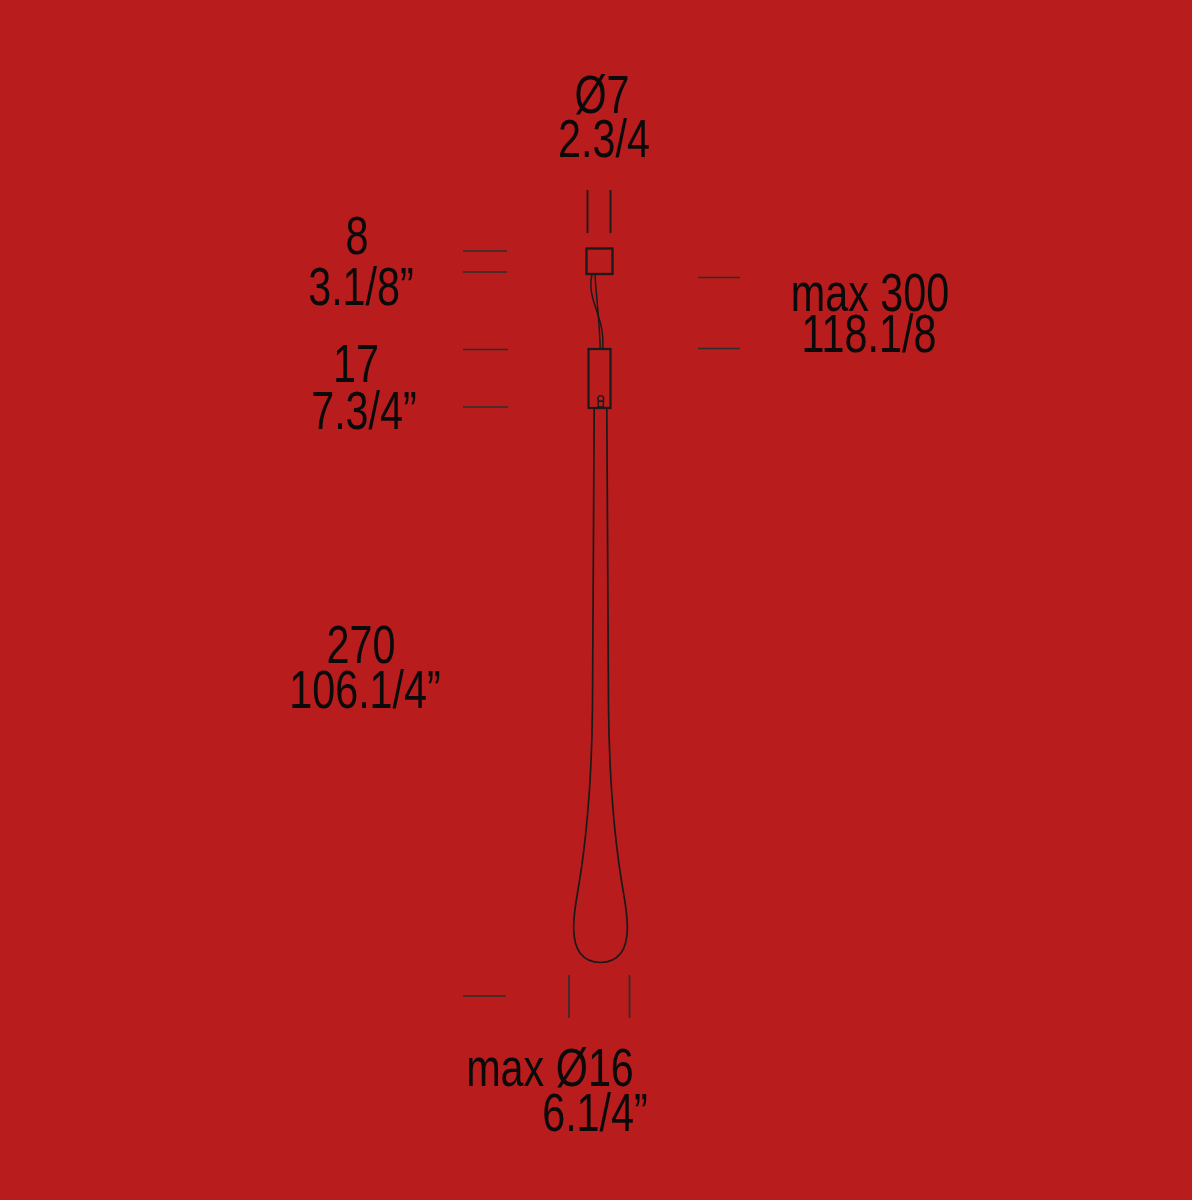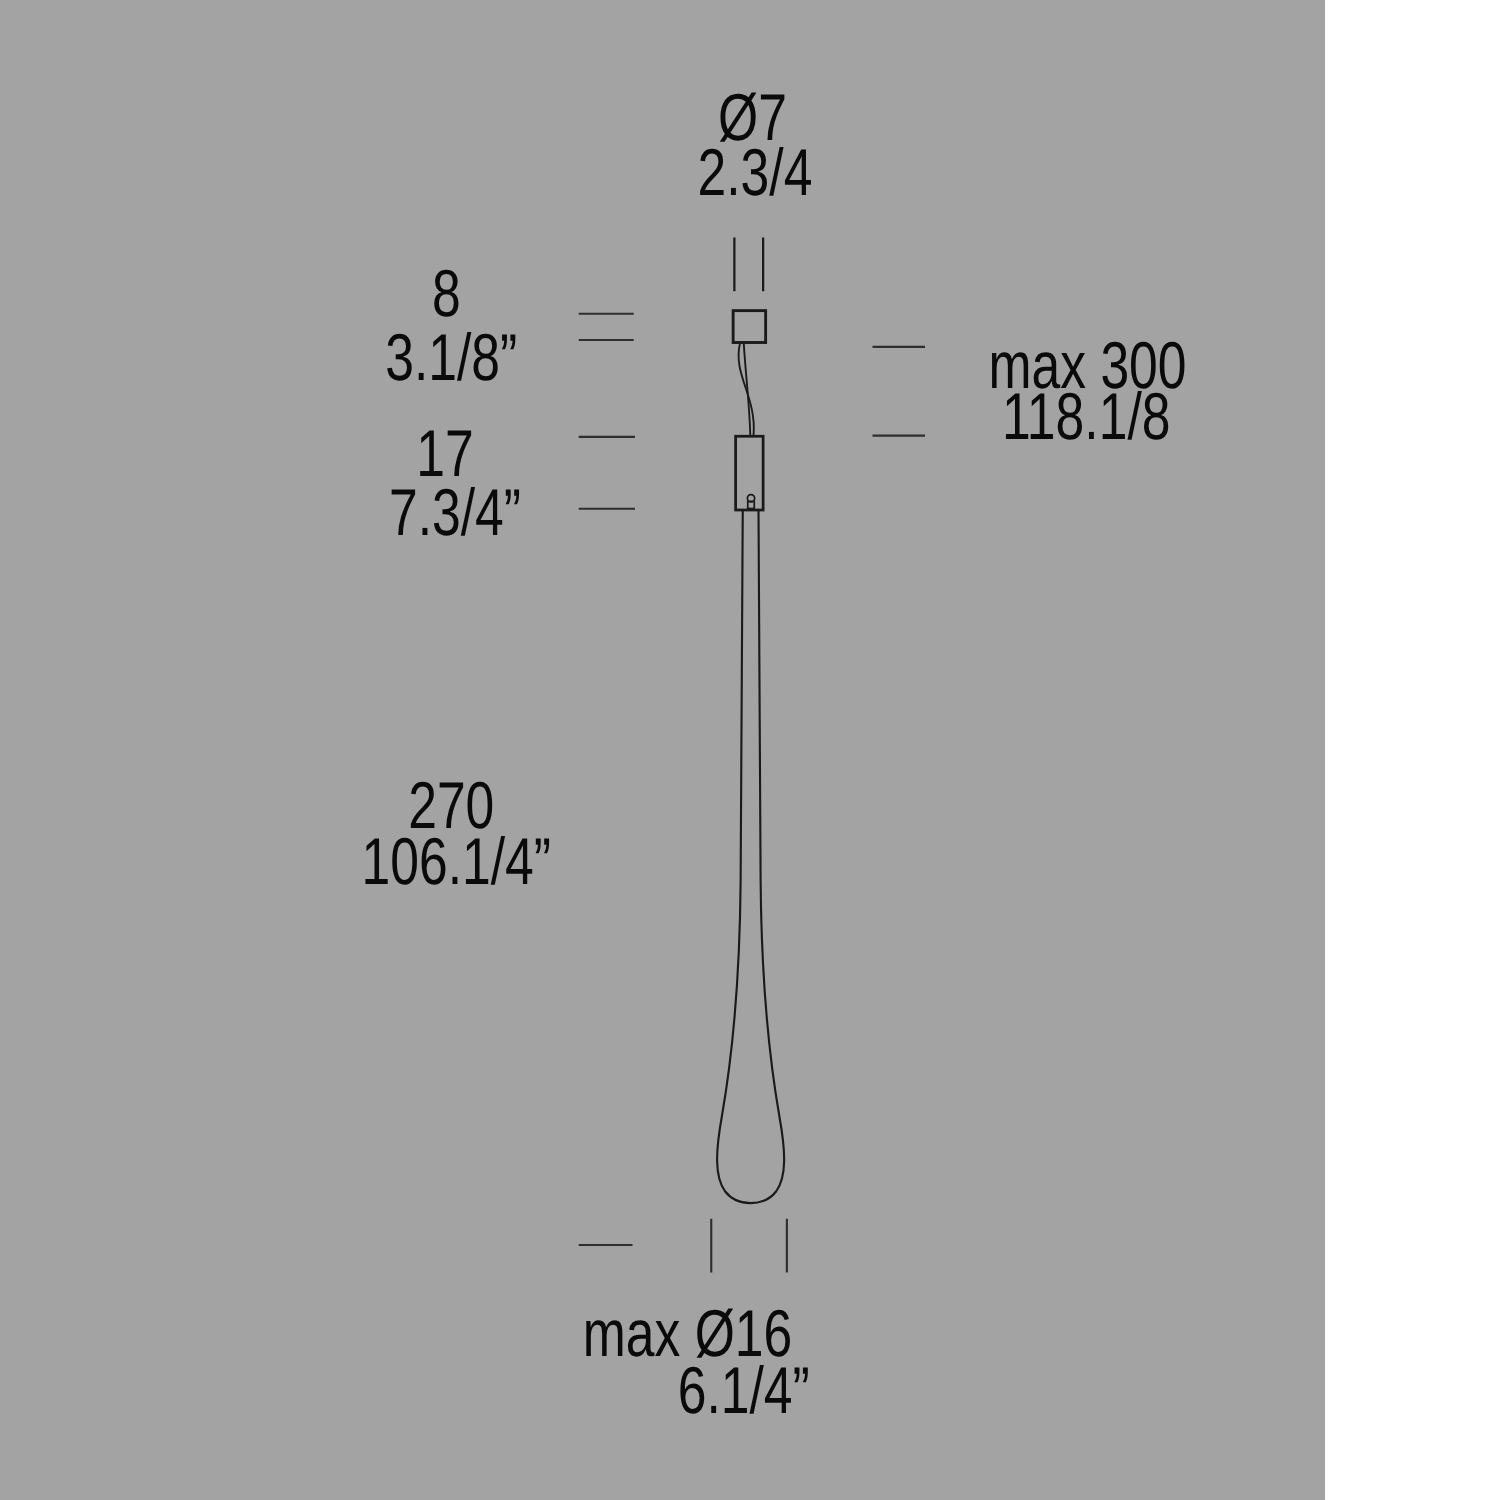--- a/index.html
+++ b/index.html
@@ -1,20 +1,20 @@
 <!DOCTYPE html>
 <html><head>
 <meta charset="utf-8">
 <style>
   html, body { margin: 0; padding: 0; background: #ffffff; }
   .canvas {
     position: relative;
-    width: 1060px;
+    width: 1192px;
     height: 1200px;
-    background: #a3a3a3;
+    background: #b91c1c;
     overflow: hidden;
     font-family: "Liberation Sans", "DejaVu Sans", sans-serif;
   }
   .drawing {
     position: absolute;
     left: 0; top: 0;
     width: 1200px; height: 1200px;
   }
   .dim-line {
     position: absolute;

